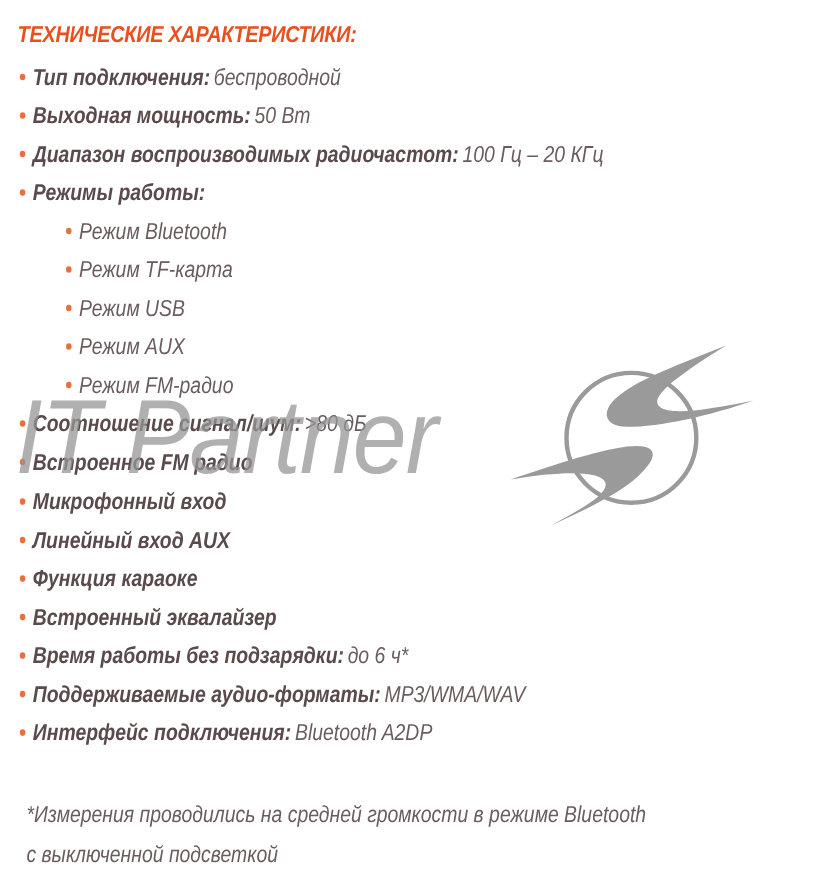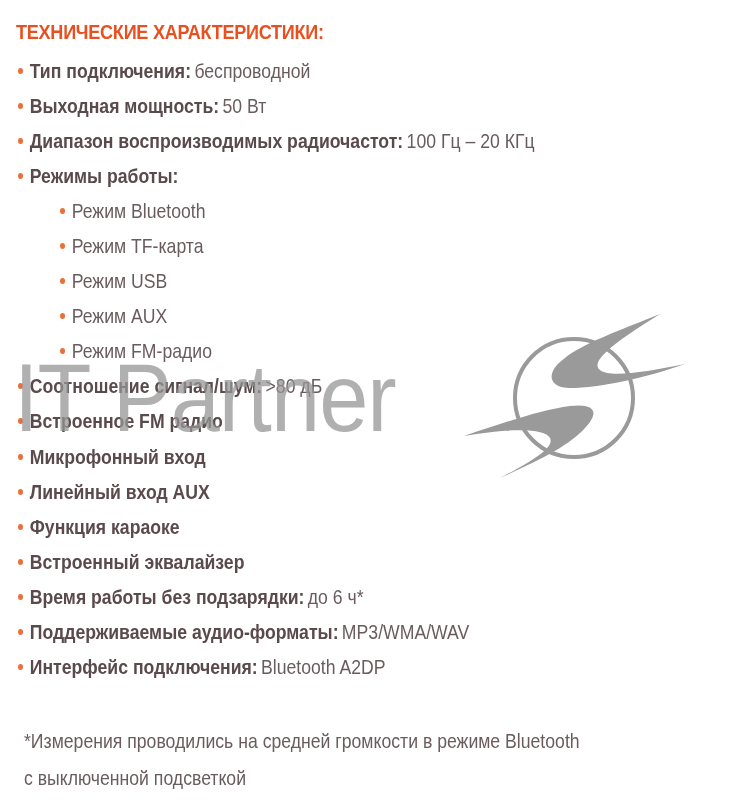--- a/index.html
+++ b/index.html
@@ -10,21 +10,21 @@
     body {
       width: 745px;
       height: 800px;
       position: relative;
       overflow: hidden;
       font-family: "Liberation Sans", "DejaVu Sans", sans-serif;
     }
     .page {
       position: absolute;
       left: 0; top: 0;
-      width: 745px; height: 800px;
+      width: 745px; height: 800px; font-style: italic;
     }
     .title {
       position: absolute;
       left: 16px;
       top: 20px;
       font-family: "Liberation Sans", sans-serif;
       font-weight: bold;
       font-size: 21px;
       letter-spacing: -0.3px;
       color: #e8501f;

